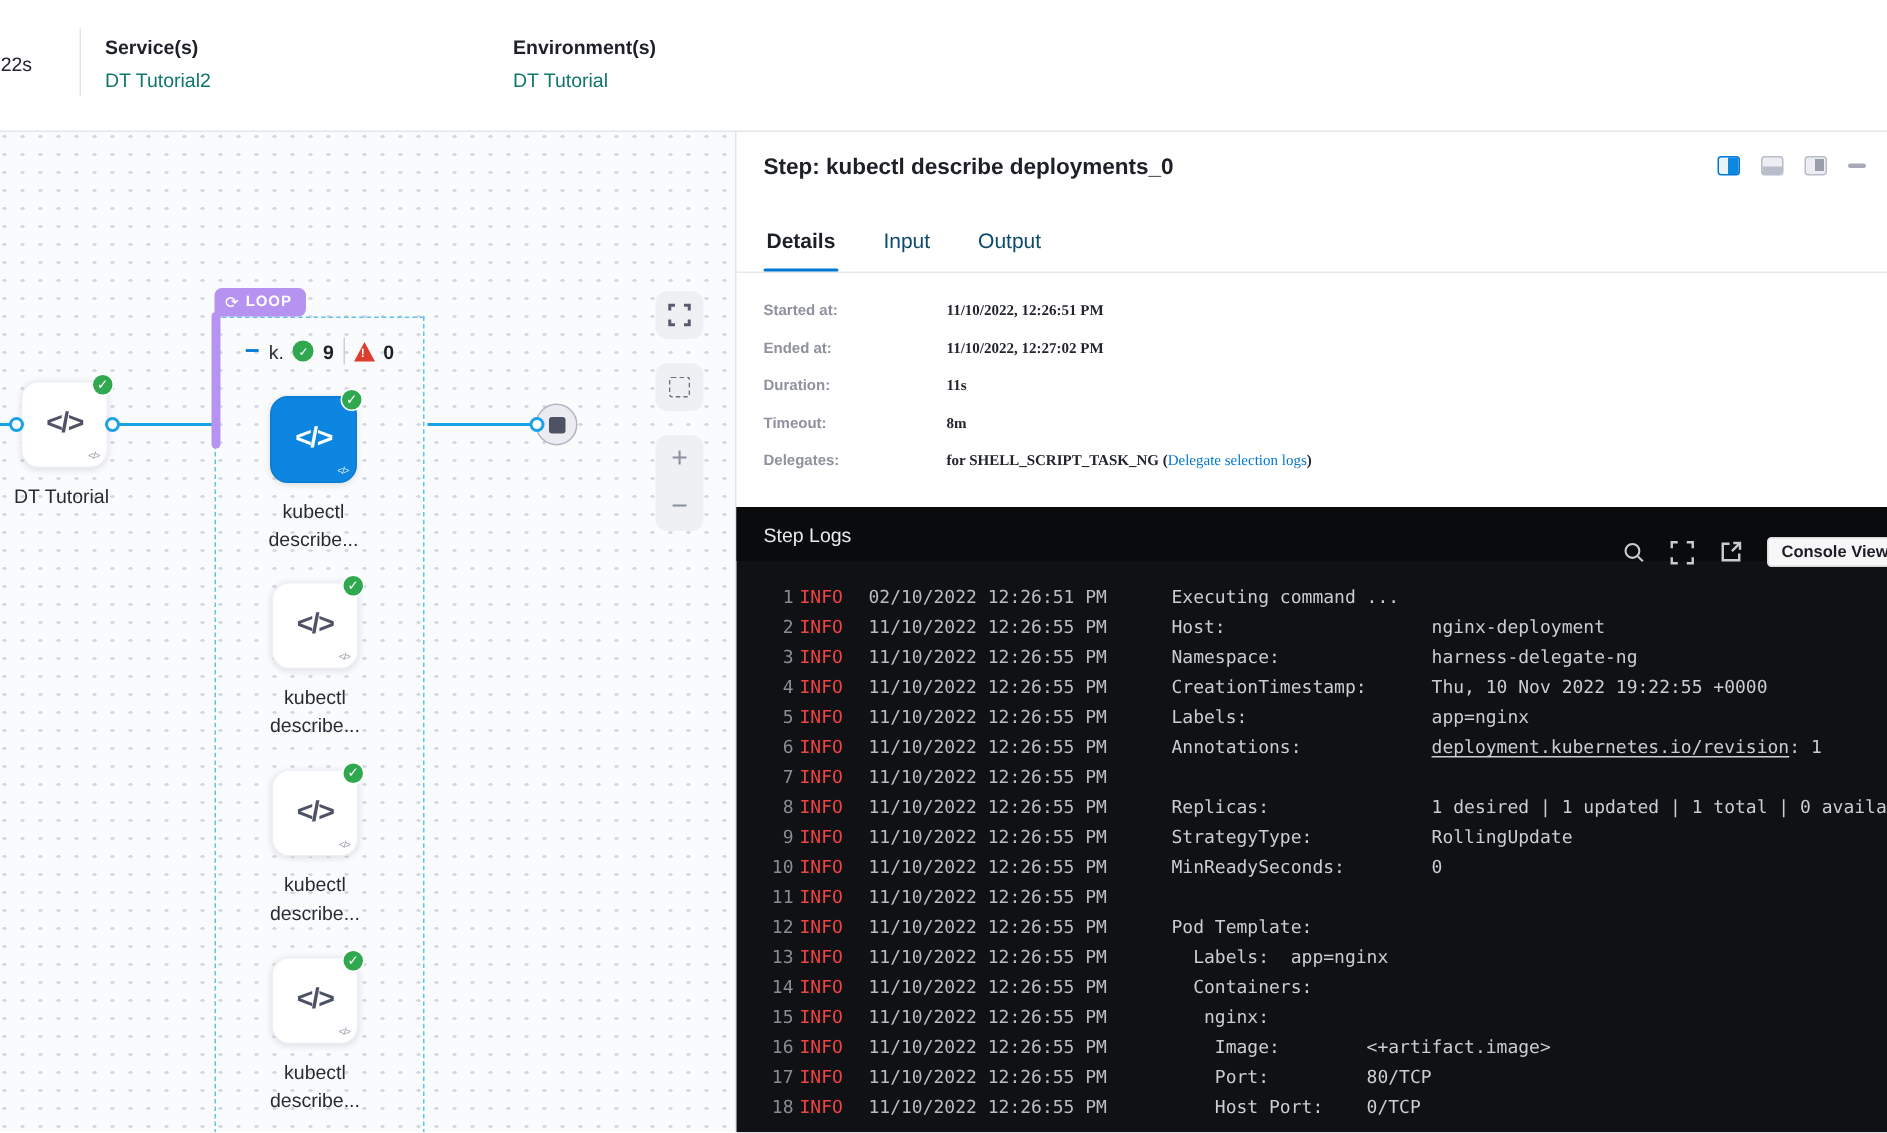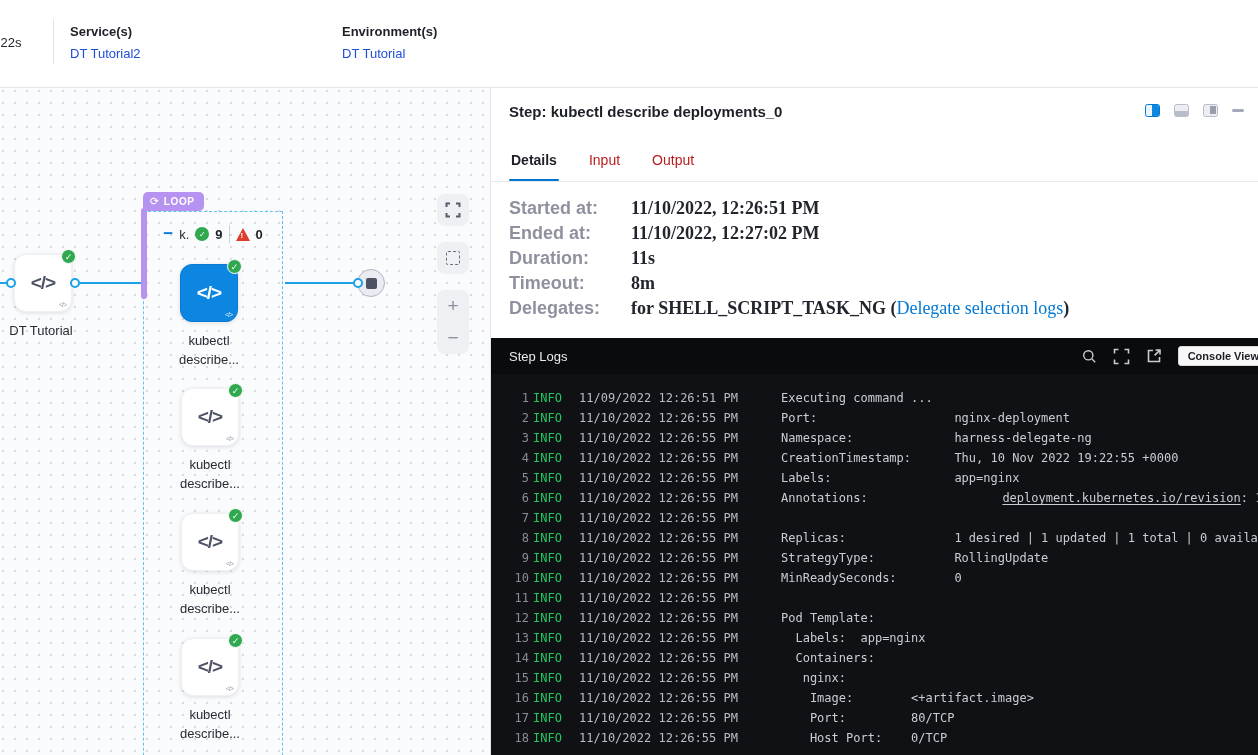--- a/index.html
+++ b/index.html
@@ -8,21 +8,21 @@
   #app { position:relative; width:1258px; height:755px; overflow:hidden; background:#fff; }
 
   
   .topbar { position:absolute; left:0; top:0; width:1258px; height:88px; background:#fff;
     border-bottom:1px solid #e4e6ea; }
   .topbar .elapsed { position:absolute; left:-14px; top:35px; font-size:13px; color:#22252c; white-space:nowrap; }
   .topbar .vdiv { position:absolute; left:53px; top:19px; width:1px; height:45px; background:#e3e5e9; }
   .meta-block { position:absolute; top:24px; }
   .meta-block.svc { left:70px; } .meta-block.env { left:342px; }
   .meta-label { font-size:13px; font-weight:bold; color:#1d2026; margin-bottom:7px; }
-  .meta-link { font-size:13px; color:#1d4ed8; cursor:pointer; }
+  .meta-link { font-size:13px; color:#0f766e; cursor:pointer; }
 
   
   .graph { position:absolute; left:0; top:88px; width:490px; height:667px; overflow:hidden;
     background:#fafbfd;
     background-image:radial-gradient(3px 1.4px at 3px 3px, #d7dbe1 55%, transparent 60%);
     background-size:12px 12px; }
   .edge { position:absolute; height:2px; background:#1aa1e8; top:194px; }
   .connector { position:absolute; width:10px; height:10px; border-radius:50%; background:#fff;
     border:2px solid #1aa1e8; top:190px; z-index:4; }
   .node { position:absolute; width:58px; height:58px; border-radius:12px; background:#fff;
@@ -78,49 +78,49 @@
   .li-box { width:15px; height:13px; border-radius:2.5px; position:relative; cursor:pointer; }
   .li-box.active { border:1.5px solid #0278d5; background:#e8f3fc; }
   .li-box.active .fill { position:absolute; right:0; top:0; width:7px; height:100%; background:#0e87de; border-radius:0 1.5px 1.5px 0; }
   .li-box.plain { border:1.5px solid #b9bcc9; background:#eceef3; }
   .li-box.plain .fill-bottom { position:absolute; left:0; bottom:0; width:100%; height:5px; background:#b9bcc9; border-radius:0 0 1.5px 1.5px; }
   .li-box.plain .fill-right { position:absolute; right:1px; top:1px; width:6px; height:8px; background:#9a9eac; }
   .min-dash { width:12px; height:2.5px; background:#a6aab8; border-radius:2px; cursor:pointer; }
 
   .tabs { position:absolute; left:0; top:52px; width:768px; height:42px; border-bottom:1px solid #e8e9ed;
     display:flex; align-items:flex-end; padding-left:18px; }
-  .tab { font-size:14px; color:#b91c1c; padding:0 2px 13px; margin-right:28px; cursor:pointer; position:relative; }
+  .tab { font-size:14px; color:#0c4a6e; padding:0 2px 13px; margin-right:28px; cursor:pointer; position:relative; }
   .tab.active { font-weight:bold; color:#1d2026; }
   .tab.active::after { content:""; position:absolute; left:0; right:0; bottom:0; height:2.5px;
     background:#0278d5; border-radius:2px; }
 
   .details { position:absolute; left:18px; top:112px; display:grid; grid-template-columns:122px auto;
-    row-gap:9px; font-size:18px; line-height:16px; }
+    row-gap:9px; font-size:10px; line-height:16px; }
   .d-label { color:#8f919e; font-weight:bold; }
   .d-value { color:#22252d; font-weight:bold;font-family:Liberation Serif, serif; }
   .d-link { color:#0278d5; font-weight:normal; cursor:pointer; }
 
   
   .logs { position:absolute; left:0; top:250px; width:768px; height:417px; background:#101114; }
   .logs-header { position:absolute; left:0; top:0; width:768px; height:36px; background:#0a0b0d;
     display:flex; align-items:center; }
   .logs-title { margin-left:18px; font-size:13px; color:#e9eaec; }
-  .logs-actions { position:absolute; right:0; top:0; height:36px; display:flex; align-items:center; gap:16px; }
+  .logs-actions { position:absolute; right:0; top:12px; height:36px; display:flex; align-items:center; gap:16px; }
   .logs-actions svg { display:block; cursor:pointer; }
   .console-btn { height:20px; padding:0 9px; background:#f7f7f8; border:1px solid #d9dadd; border-radius:3px;
     font-size:11px; font-weight:bold; color:#1c1c24; display:flex; align-items:center; white-space:nowrap;
     margin-right:-10px; cursor:pointer; }
   .log-body { position:absolute; left:0; top:36px; width:768px; height:381px; overflow:hidden;
     font-family:"DejaVu Sans Mono","Liberation Mono",monospace; font-size:12px; padding:14px 0 0 14px; }
   .log-row { display:flex; height:20px; line-height:20px; white-space:pre; }
   .log-num { width:24px; text-align:right; color:#878d93; flex:none; }
-  .log-level { width:46px; margin-left:4px; color:#22c55e; flex:none; }
+  .log-level { width:46px; margin-left:4px; color:#ef4444; flex:none; }
   .log-time { width:202px; color:#b9bec3; flex:none; }
   .log-msg { color:#c9ced2; }
-  .log-link { text-decoration:underline; text-underline-offset:2px; cursor:pointer;margin-left:48px; }
+  .log-link { text-decoration:underline; text-underline-offset:2px; cursor:pointer; }
 </style>
 </head>
 <body>
 
 <div id="app">
 
   <div class="topbar">
     <div class="elapsed">m 22s</div>
     <div class="vdiv"></div>
     <div class="meta-block svc">
@@ -272,22 +272,22 @@
             <path d="M1.5 5.5v-4h4 M11.5 1.5h4v4 M15.5 11.5v4h-4 M5.5 15.5h-4v-4" fill="none" stroke="#c8cbd0" stroke-width="1.6"></path>
           </svg>
           <svg width="16" height="16" viewBox="0 0 16 16">
             <path d="M7 2.5H2.5v11h11V9" fill="none" stroke="#c8cbd0" stroke-width="1.6"></path>
             <path d="M9.5 2h4.5v4.5 M13.6 2.4L8.6 7.4" fill="none" stroke="#c8cbd0" stroke-width="1.6"></path>
           </svg>
           <div class="console-btn">Console View</div>
         </div>
       </div>
       <div class="log-body" id="log-body">
-          <div class="log-row"><span class="log-num">1</span><span class="log-level">INFO</span><span class="log-time">11/09/2022 12:26:51 PM</span><span class="log-msg">Executing command ...</span></div>
-          <div class="log-row"><span class="log-num">2</span><span class="log-level">INFO</span><span class="log-time">11/10/2022 12:26:55 PM</span><span class="log-msg">Port:                   nginx-deployment</span></div>
+          <div class="log-row"><span class="log-num">1</span><span class="log-level">INFO</span><span class="log-time">02/10/2022 12:26:51 PM</span><span class="log-msg">Executing command ...</span></div>
+          <div class="log-row"><span class="log-num">2</span><span class="log-level">INFO</span><span class="log-time">11/10/2022 12:26:55 PM</span><span class="log-msg">Host:                   nginx-deployment</span></div>
           <div class="log-row"><span class="log-num">3</span><span class="log-level">INFO</span><span class="log-time">11/10/2022 12:26:55 PM</span><span class="log-msg">Namespace:              harness-delegate-ng</span></div>
           <div class="log-row"><span class="log-num">4</span><span class="log-level">INFO</span><span class="log-time">11/10/2022 12:26:55 PM</span><span class="log-msg">CreationTimestamp:      Thu, 10 Nov 2022 19:22:55 +0000</span></div>
           <div class="log-row"><span class="log-num">5</span><span class="log-level">INFO</span><span class="log-time">11/10/2022 12:26:55 PM</span><span class="log-msg">Labels:                 app=nginx</span></div>
           <div class="log-row"><span class="log-num">6</span><span class="log-level">INFO</span><span class="log-time">11/10/2022 12:26:55 PM</span><span class="log-msg">Annotations:            <span class="log-link">deployment.kubernetes.io/revision</span>: 1</span></div>
           <div class="log-row"><span class="log-num">7</span><span class="log-level">INFO</span><span class="log-time">11/10/2022 12:26:55 PM</span></div>
           <div class="log-row"><span class="log-num">8</span><span class="log-level">INFO</span><span class="log-time">11/10/2022 12:26:55 PM</span><span class="log-msg">Replicas:               1 desired | 1 updated | 1 total | 0 available</span></div>
           <div class="log-row"><span class="log-num">9</span><span class="log-level">INFO</span><span class="log-time">11/10/2022 12:26:55 PM</span><span class="log-msg">StrategyType:           RollingUpdate</span></div>
           <div class="log-row"><span class="log-num">10</span><span class="log-level">INFO</span><span class="log-time">11/10/2022 12:26:55 PM</span><span class="log-msg">MinReadySeconds:        0</span></div>
           <div class="log-row"><span class="log-num">11</span><span class="log-level">INFO</span><span class="log-time">11/10/2022 12:26:55 PM</span></div>
           <div class="log-row"><span class="log-num">12</span><span class="log-level">INFO</span><span class="log-time">11/10/2022 12:26:55 PM</span><span class="log-msg">Pod Template:</span></div>

